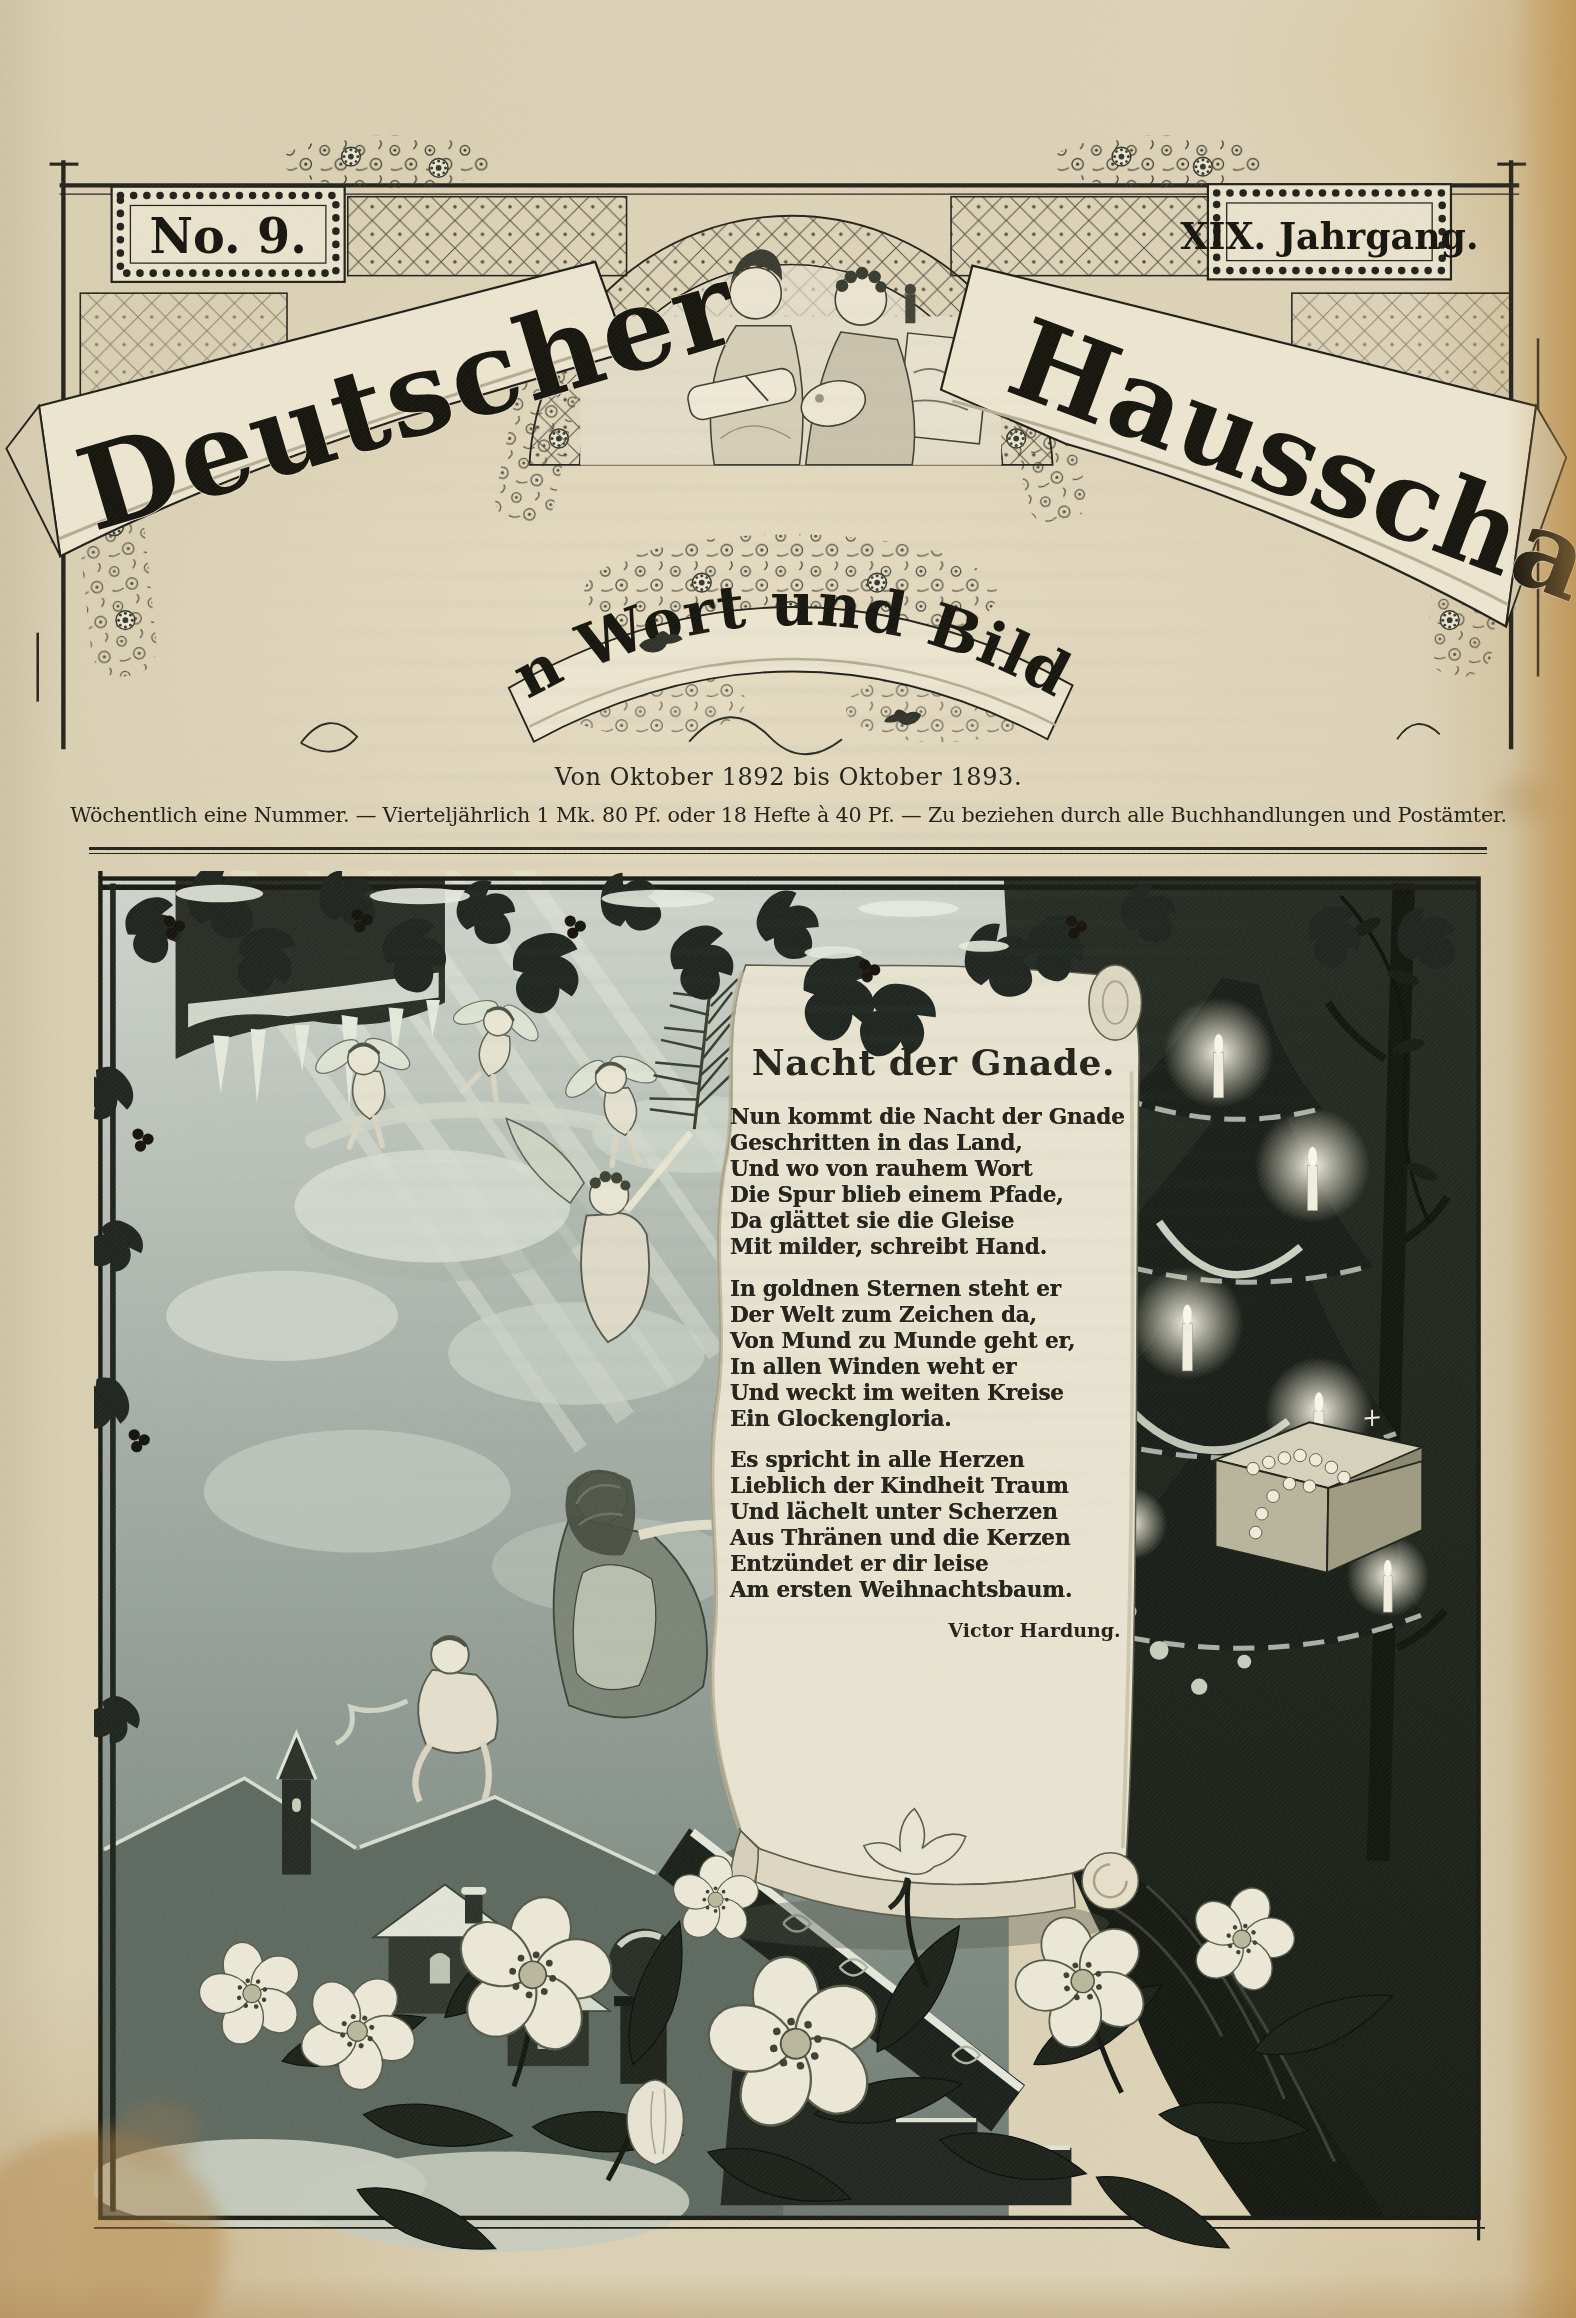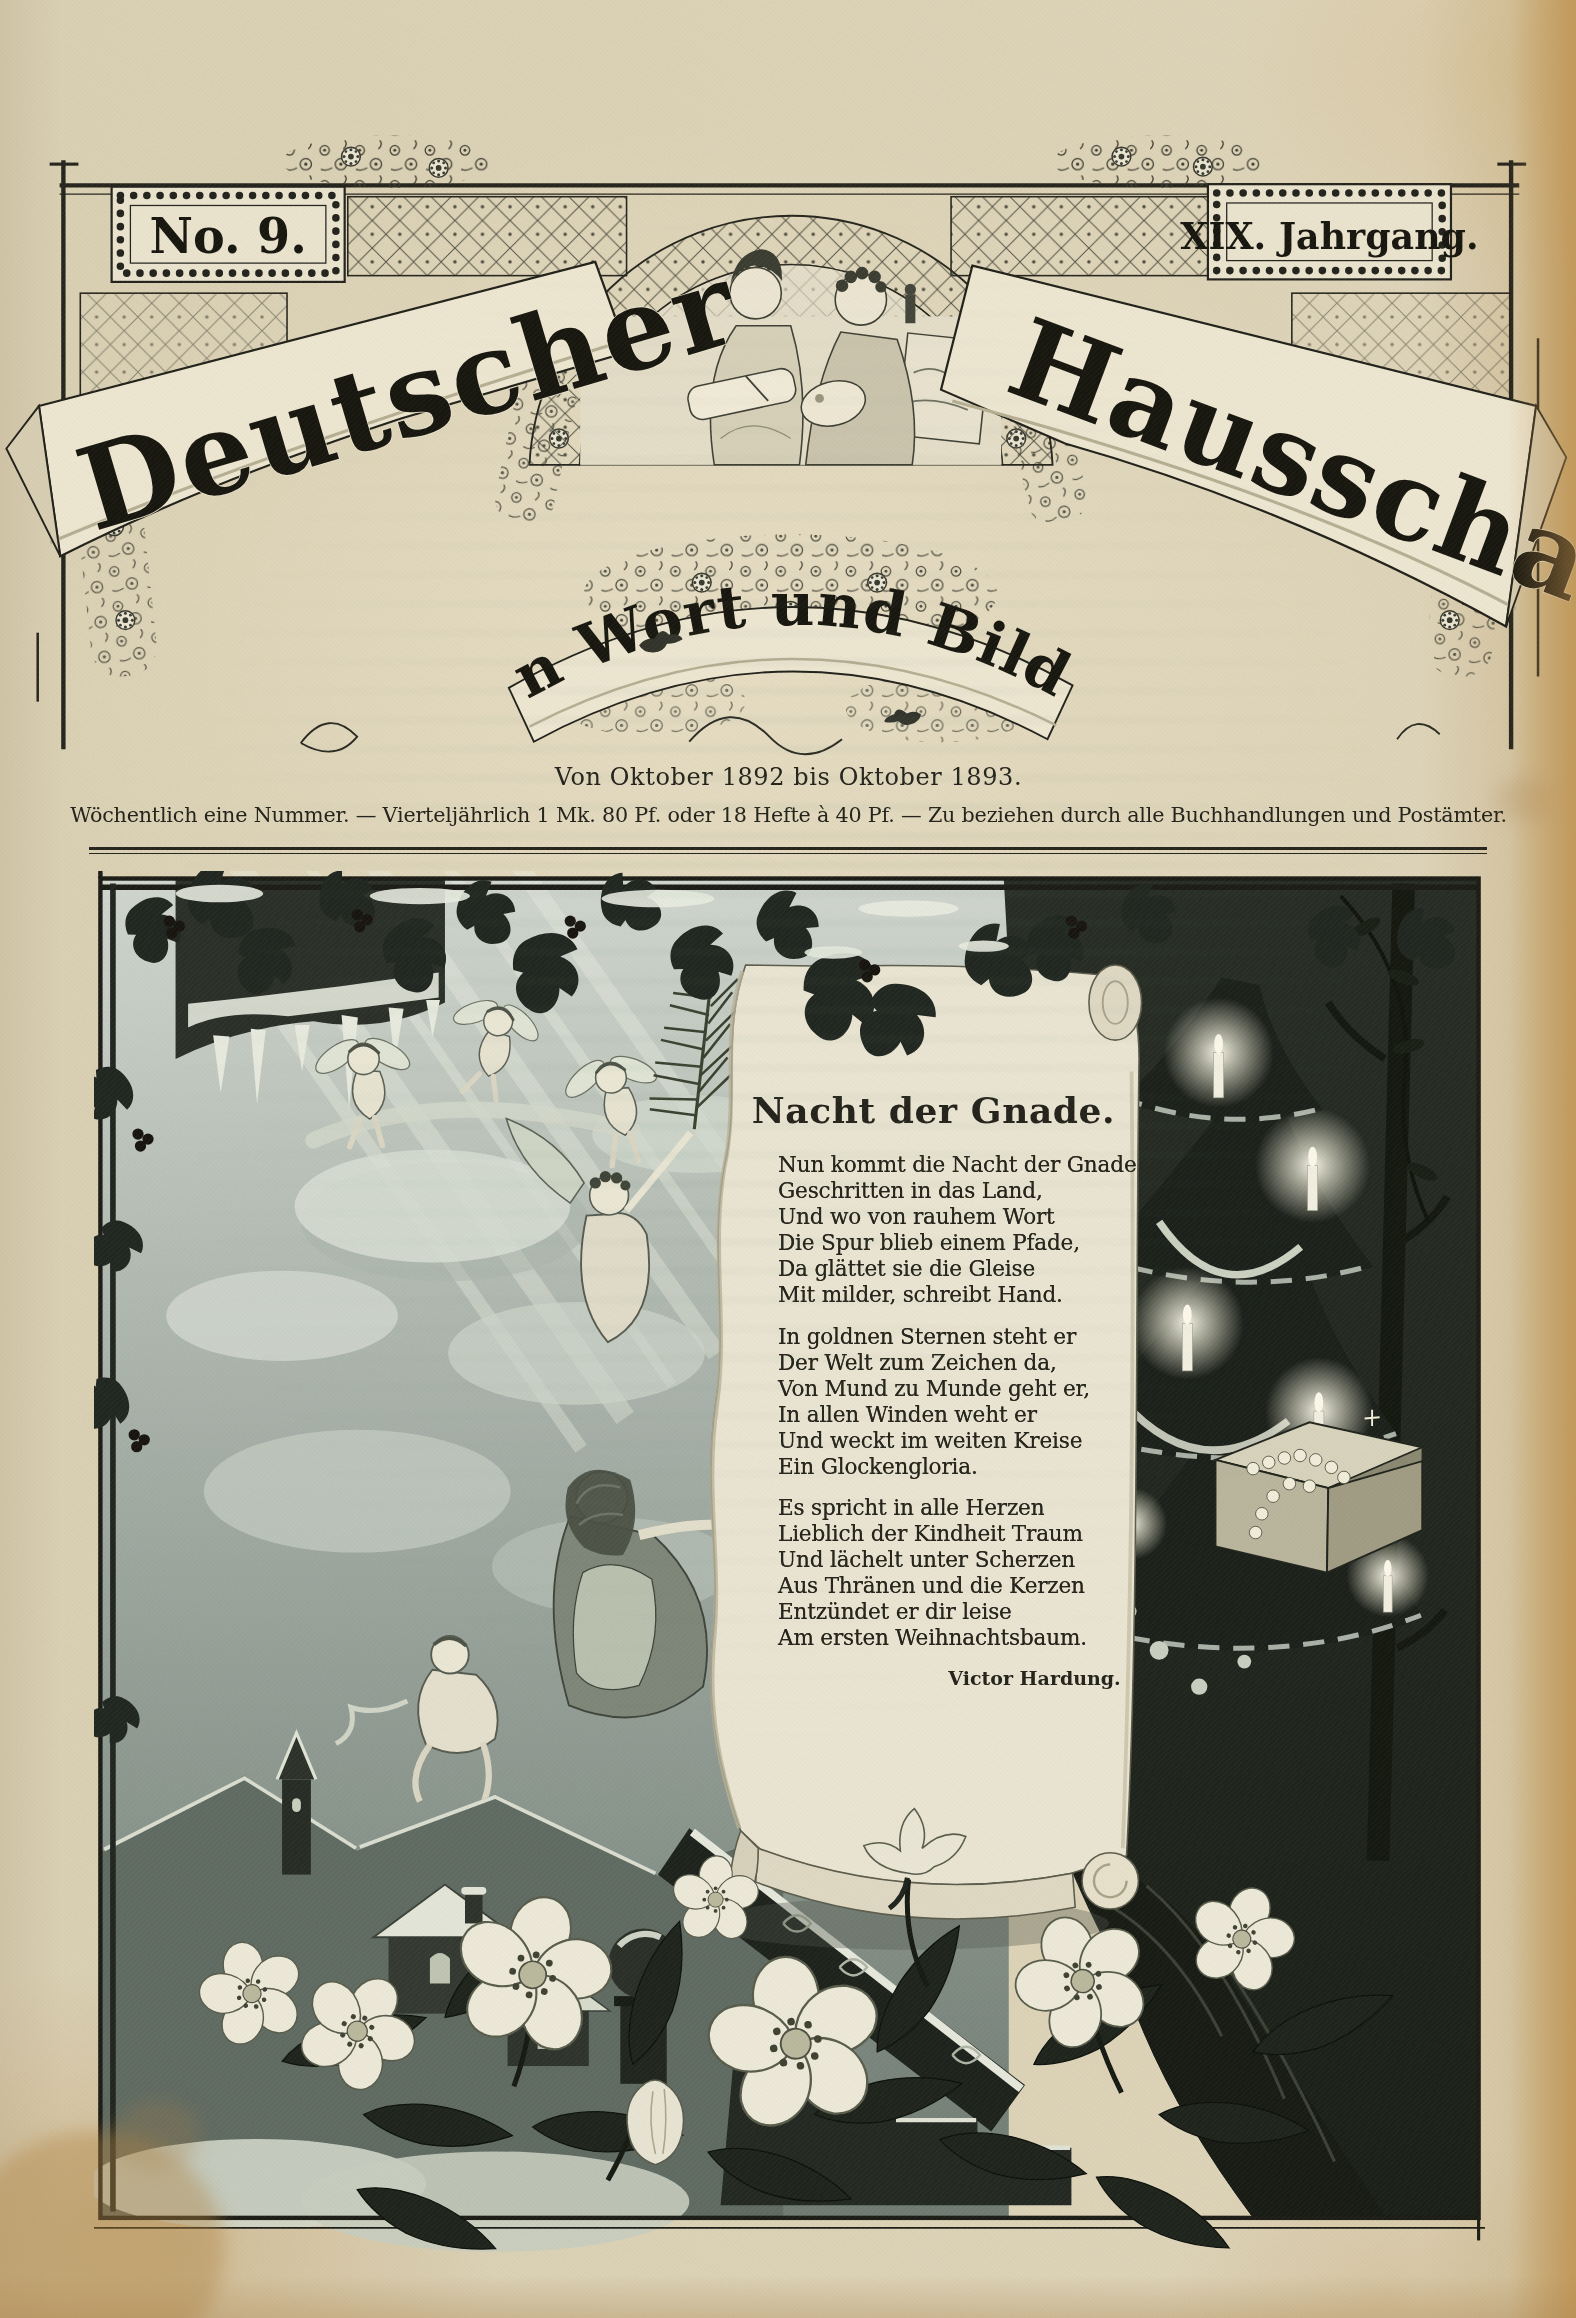--- a/index.html
+++ b/index.html
@@ -29,25 +29,25 @@
   .stain.s3{right:25px;top:777px;width:56px;height:44px;background:rgba(160,120,70,.2);}
 
   svg text{font-family:"DejaVu Serif","Liberation Serif",serif;}
   .publine{position:absolute;left:0;width:1577px;text-align:center;color:#23221a;font-weight:normal;}
   .pub1{top:763px;font-size:24px;letter-spacing:0.6px;}
   .pub2{top:803px;font-size:20.7px;letter-spacing:-0.2px;}
   .rule{position:absolute;left:89px;width:1398px;background:#26251d;}
   .rule.r1{top:847px;height:2.5px;}
   .rule.r2{top:853px;height:1.3px;}
 
-  .poem{position:absolute;left:730px;top:1089px;width:407px;color:#24231b;}
+  .poem{position:absolute;left:730px;top:1041px;width:407px;color:#24231b;}
   .poem-title{font-size:36px;font-weight:bold;text-align:center;letter-spacing:0.6px;margin-bottom:21px;}
   .stanza{margin-bottom:15.7px;}
-  .poem-line{font-size:21.6px;line-height:26px;letter-spacing:-0.2px;font-weight:400;
-      text-shadow:0 0 0.4px rgba(30,30,20,.8);white-space:nowrap;padding-left:48px;}
+  .poem-line{font-size:21.6px;line-height:26px;letter-spacing:-0.2px;font-weight:700;
+      text-shadow:0 0 0.4px rgba(30,30,20,.8);white-space:nowrap;}
   .poem-author{margin-top:0;font-size:19px;font-weight:bold;text-align:right;padding-right:16.3px;}
 </style>
 </head>
 <body>
 
 <div class="page">
 
   <svg width="1577" height="758" viewBox="0 0 2517 1210" style="position:absolute;left:0;top:0;">
     <defs>
       <pattern id="lat" width="44" height="44" patternUnits="userSpaceOnUse">

